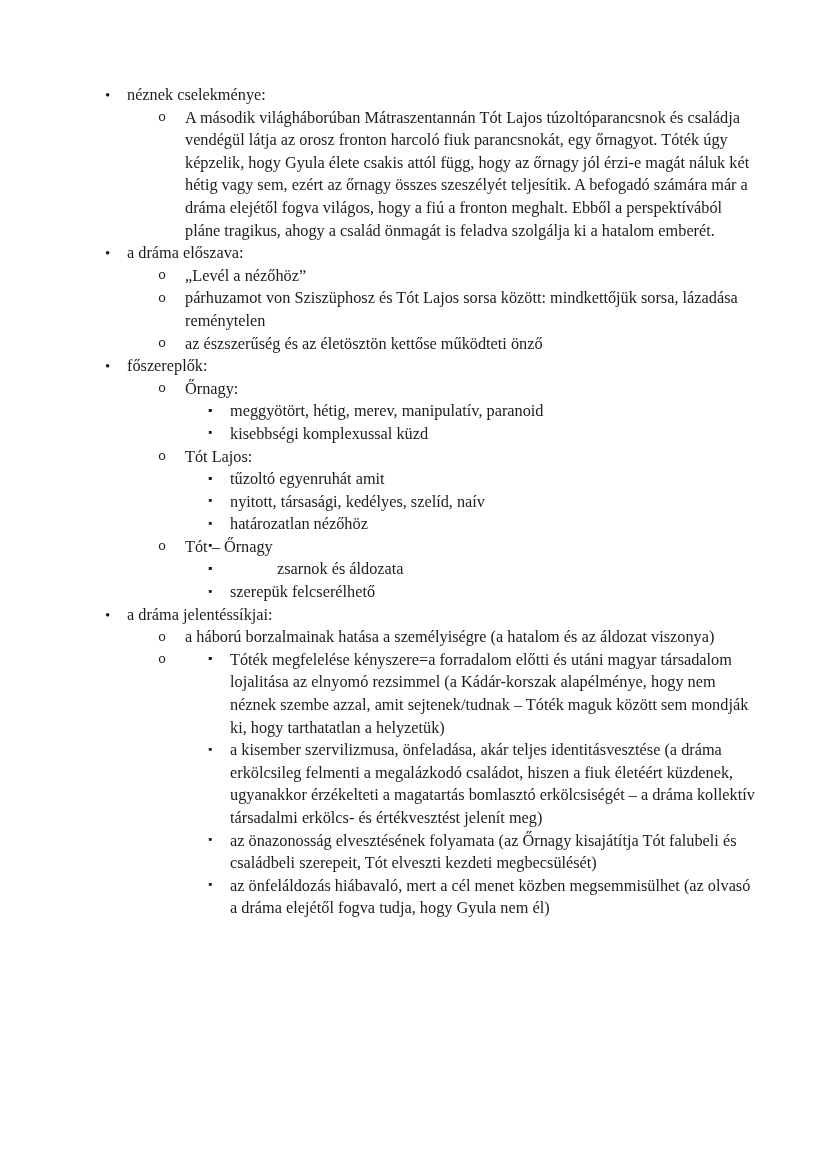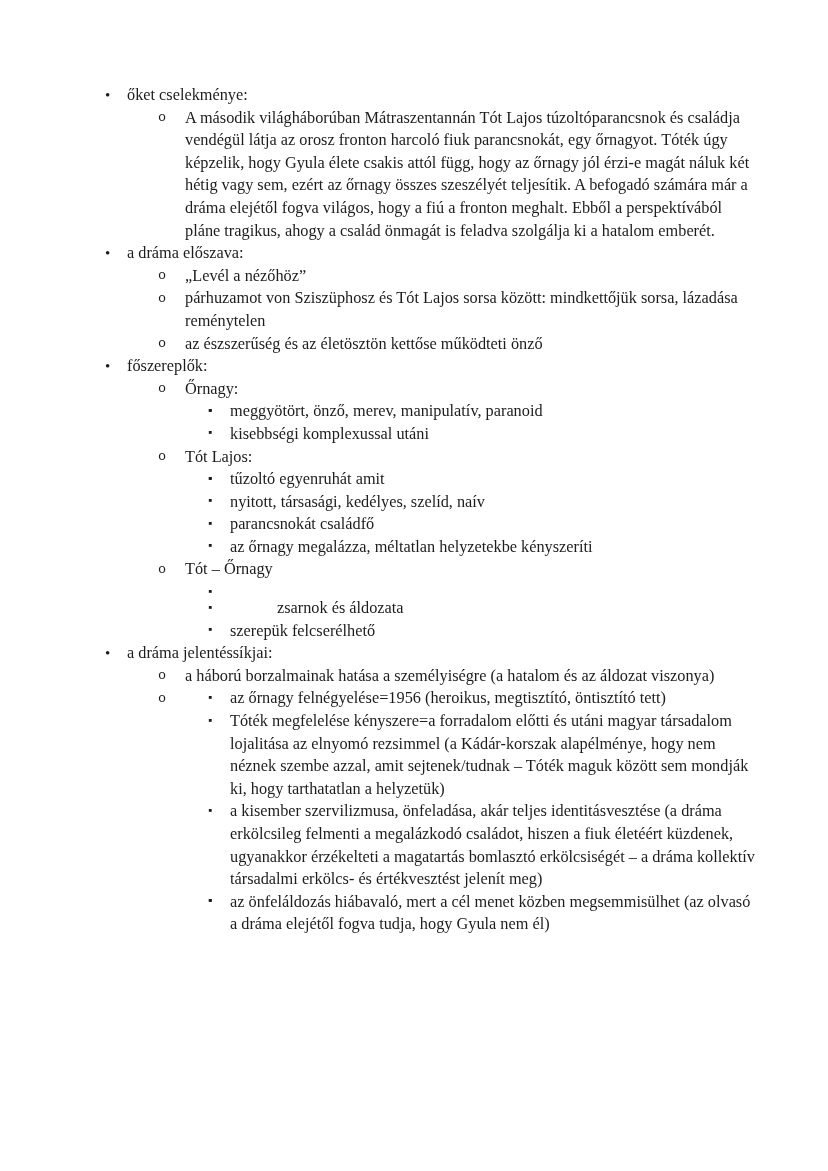--- a/index.html
+++ b/index.html
@@ -37,31 +37,31 @@
   
   .l2 { margin-left: 185px; width: 572px; }
   .l2 > .marker {
     left: -27px; top: 0.5px;
     font-family: "Liberation Mono", monospace;
     font-size: 13.5px;
   }
   
   .l3 { margin-left: 230px; width: 527px; }
   .l3 > .marker { left: -22px; top: -1.5px; font-size: 11.5px; }
-  .subline { margin-left: 47px; margin-top: 16px; }
+  .subline { margin-left: 47px; }
 </style>
 </head>
 <body>
 
 <div class="page">
   <div class="content">
 
     <div class="li l1">
       <span class="marker">•</span>
-      <span>őket cselekménye:</span>
+      <span>néznek cselekménye:</span>
     </div>
     <div class="li l2">
       <span class="marker">o</span>
       <span>A második világháborúban Mátraszentannán Tót Lajos túzoltóparancsnok és családja vendégül látja az orosz fronton harcoló fiuk parancsnokát, egy őrnagyot. Tóték úgy képzelik, hogy Gyula élete csakis attól függ, hogy az őrnagy jól érzi-e magát náluk két hétig vagy sem, ezért az őrnagy összes szeszélyét teljesítik. A befogadó számára már a dráma elejétől fogva világos, hogy a fiú a fronton meghalt. Ebből a perspektívából pláne tragikus, ahogy a család önmagát is feladva szolgálja ki a hatalom emberét.</span>
     </div>
 
     <div class="li l1">
       <span class="marker">•</span>
       <span>a dráma előszava:</span>
     </div>
@@ -85,49 +85,48 @@
 
     <div class="li l2">
       <span class="marker">o</span>
       <span>Őrnagy:</span>
     </div>
     <div class="li l3">
       <span class="marker">▪</span>
     </div>
     <div class="li l3">
       <span class="marker">▪</span>
-      <span>meggyötört, önző, merev, manipulatív, paranoid</span>
+      <span>meggyötört, hétig, merev, manipulatív, paranoid</span>
     </div>
     <div class="li l3">
       <span class="marker">▪</span>
-      <span>kisebbségi komplexussal utáni</span>
+      <span>kisebbségi komplexussal küzd</span>
     </div>
 
     <div class="li l2">
       <span class="marker">o</span>
       <span>Tót Lajos:</span>
     </div>
     <div class="li l3">
       <span class="marker">▪</span>
     </div>
     <div class="li l3">
       <span class="marker">▪</span>
       <span>tűzoltó egyenruhát amit</span>
     </div>
     <div class="li l3">
       <span class="marker">▪</span>
       <span>nyitott, társasági, kedélyes, szelíd, naív</span>
     </div>
     <div class="li l3">
       <span class="marker">▪</span>
-      <span>parancsnokát családfő</span>
+      <span>határozatlan nézőhöz</span>
     </div>
     <div class="li l3">
       <span class="marker">▪</span>
-      <span>az őrnagy megalázza, méltatlan helyzetekbe kényszeríti</span>
     </div>
 
     <div class="li l2">
       <span class="marker">o</span>
       <span>Tót – Őrnagy</span>
     </div>
     <div class="li l3">
       <span class="marker">▪</span>
     </div>
     <div class="li l3">
@@ -145,32 +144,32 @@
     </div>
     <div class="li l2">
       <span class="marker">o</span>
       <span>a háború borzalmainak hatása a személyiségre (a hatalom és az áldozat viszonya)</span>
     </div>
     <div class="li l2">
       <span class="marker">o</span>
     </div>
     <div class="li l3">
       <span class="marker">▪</span>
-      <span>az őrnagy felnégyelése=1956 (heroikus, megtisztító, öntisztító tett)</span>
     </div>
     <div class="li l3">
       <span class="marker">▪</span>
       <span>Tóték megfelelése kényszere=a forradalom előtti és utáni magyar társadalom lojalitása az elnyomó rezsimmel (a Kádár-korszak alapélménye, hogy nem néznek szembe azzal, amit sejtenek/tudnak – Tóték maguk között sem mondják ki, hogy tarthatatlan a helyzetük)</span>
     </div>
     <div class="li l3">
       <span class="marker">▪</span>
       <span>a kisember szervilizmusa, önfeladása, akár teljes identitásvesztése (a dráma erkölcsileg felmenti a megalázkodó családot, hiszen a fiuk életéért küzdenek, ugyanakkor érzékelteti a magatartás bomlasztó erkölcsiségét – a dráma kollektív társadalmi erkölcs- és értékvesztést jelenít meg)</span>
     </div>
     <div class="li l3">
       <span class="marker">▪</span>
+      <span>az önazonosság elvesztésének folyamata (az Őrnagy kisajátítja Tót falubeli és családbeli szerepeit, Tót elveszti kezdeti megbecsülését)</span>
     </div>
     <div class="li l3">
       <span class="marker">▪</span>
       <span>az önfeláldozás hiábavaló, mert a cél menet közben megsemmisülhet (az olvasó a dráma elejétől fogva tudja, hogy Gyula nem él)</span>
     </div>
 
   </div>
 </div>
 
 </body></html>

